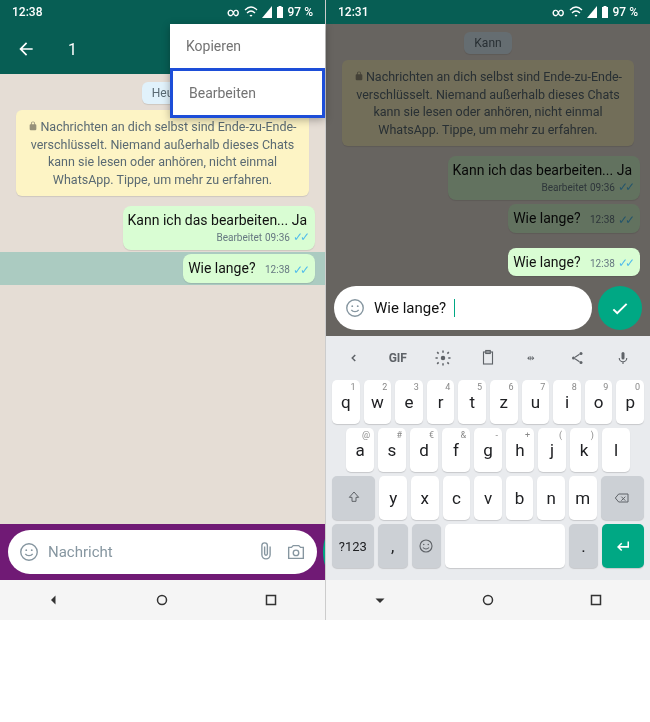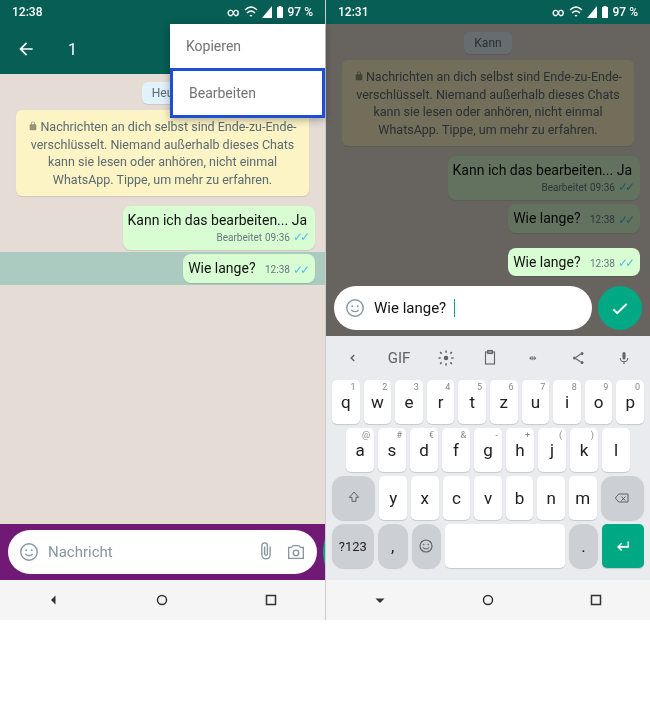--- a/index.html
+++ b/index.html
@@ -34,21 +34,21 @@
 
 .edit-overlay { position: absolute; left: 0; right: 0; bottom: 0; z-index: 10; }
 .edit-bubble-row { display: flex; justify-content: flex-end; padding: 4px 10px 6px; }
 .edit-input-row { display: flex; align-items: center; padding: 4px 8px 6px; gap: 6px; background: transparent; }
 .edit-input-row .input-pill { background: #fff; }
 .keyboard { background: #e9ebee; padding: 4px 4px 8px; }
 .kb-top { display: flex; justify-content: space-around; align-items: center; height: 36px; color: #5f6368; }
 .kb-row { display: flex; justify-content: center; gap: 4px; margin: 4px 2px; }
 .key { flex: 1; height: 44px; background: #fff; border-radius: 5px; display: flex; align-items: center; justify-content: center; font-size: 17px; color: #202124; position: relative; box-shadow: 0 1px 1px rgba(0,0,0,0.15); cursor: pointer; }
 .key .hint { position: absolute; top: 2px; right: 4px; font-size: 9px; color: #888; }
-.key.fn { background: #ccd0d5; border-radius: 12px; }
+.key.fn { background: #ccd0d5; }
 .key.wide { flex: 1.4; }
 .key.space { flex: 4; }
 .key.enter { background: #00a884; color: #fff; }
 .kb-row.shifted { padding: 0 14px; }
 .gray-icon { color: #8696a0; }
 svg { display: block; }
 .caret { border-left: 1.5px solid #00a884; height: 18px; display: inline-block; vertical-align: middle; }
 </style>
 </head>
 <body>
@@ -250,21 +250,21 @@
     </div>
   </div>
 
   <div class="keyboard">
     <div class="kb-top">
       <span>
           <svg width="18" height="18" viewBox="0 0 24 24">
             <path d="M15 16l-4-4 4-4" stroke="#5f6368" fill="none" stroke-width="2"></path>
           </svg>
         </span>
-      <span style="font-size:15px;font-weight:400;">GIF</span>
+      <span style="font-size:12px;font-weight:700;">GIF</span>
       <span>
           <svg width="18" height="18" viewBox="0 0 24 24">
             <circle cx="12" cy="12" r="3" fill="#5f6368"></circle>
             <path d="M12 2v3M12 19v3M4.2 4.2l2 2M17.8 17.8l2 2M2 12h3M19 12h3M4.2 19.8l2-2M17.8 6.2l2-2" stroke="#5f6368" stroke-width="2"></path>
           </svg>
         </span>
       <span>
           <svg width="18" height="18" viewBox="0 0 24 24">
             <rect x="6" y="4" width="12" height="16" stroke="#5f6368" fill="none" stroke-width="1.5"></rect>
             <rect x="9" y="2" width="6" height="4" stroke="#5f6368" fill="none" stroke-width="1.5"></rect>

